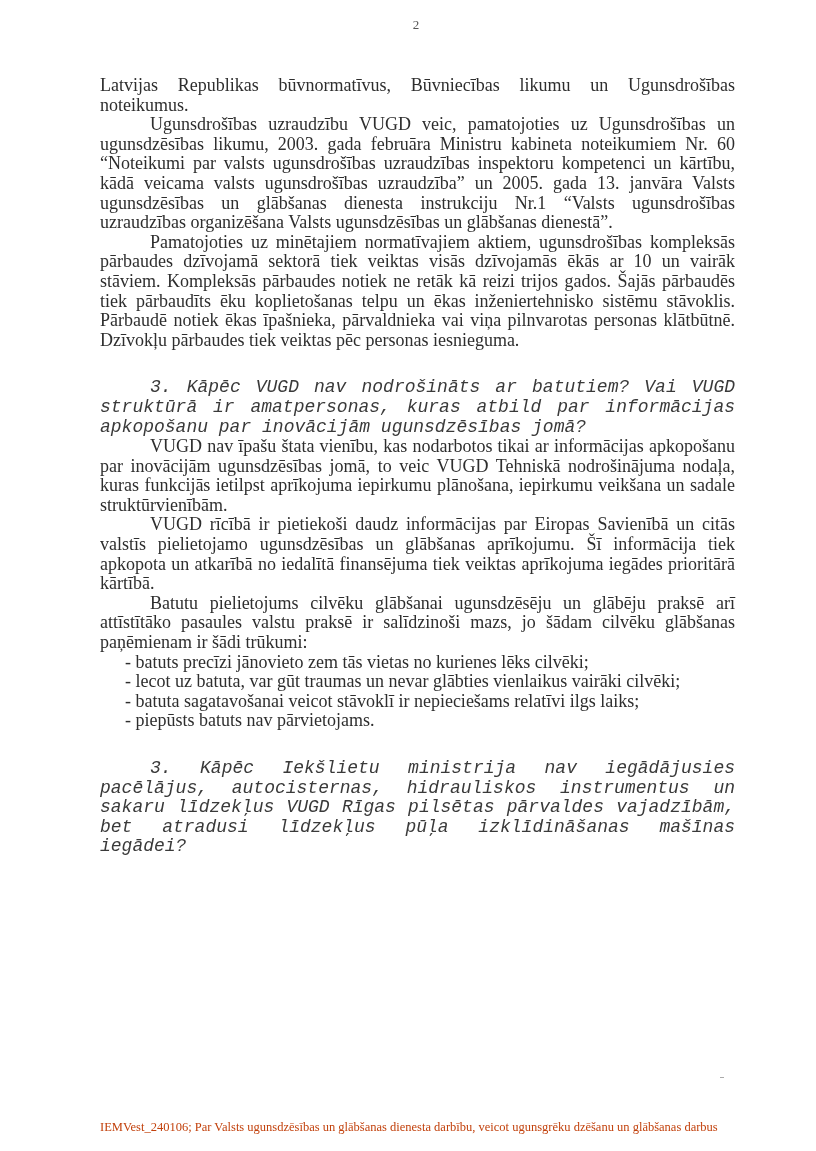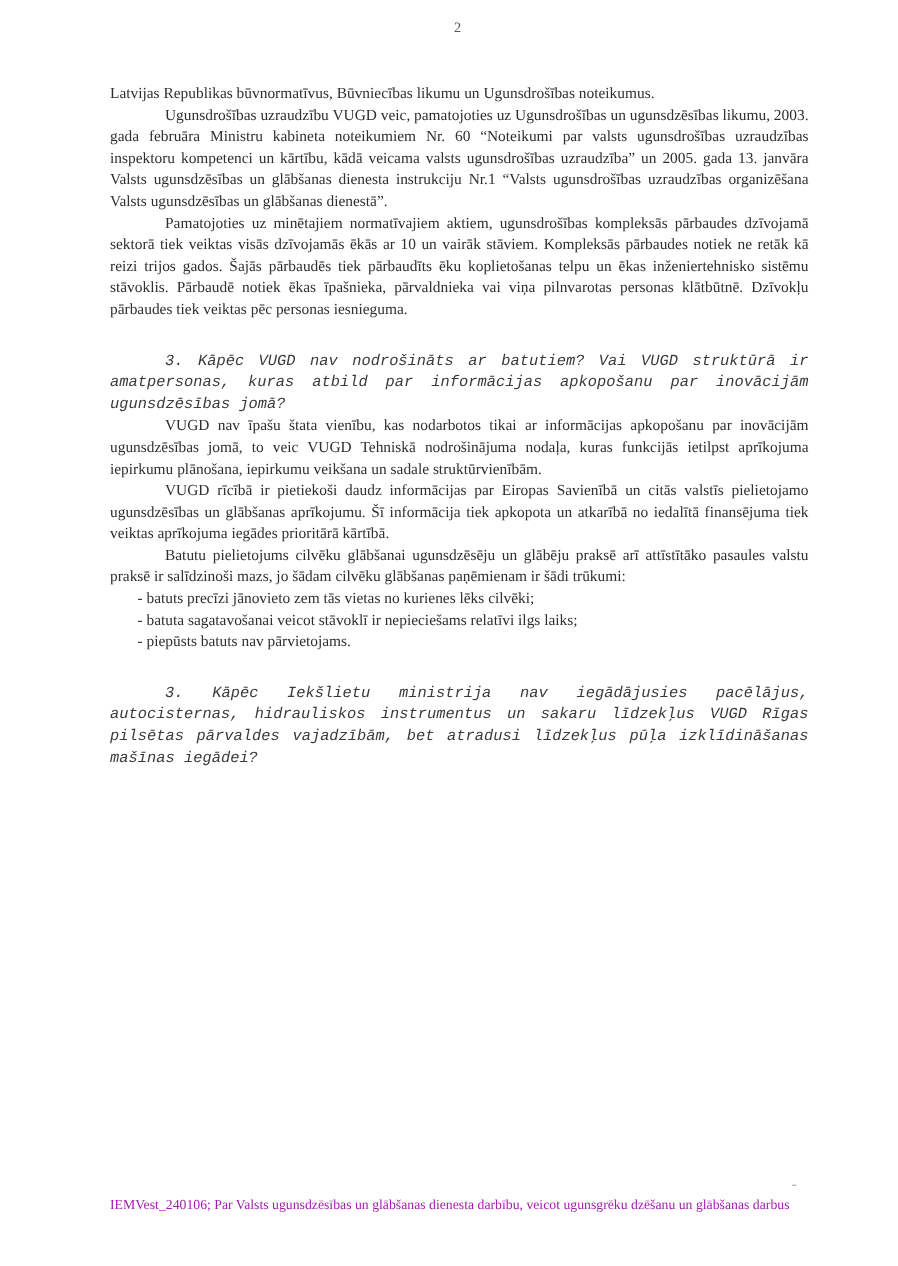--- a/index.html
+++ b/index.html
@@ -19,21 +19,21 @@
       width: 832px;
       text-align: center;
       font-size: 13px;
       color: #555;
     }
     .body-text {
       position: absolute;
       left: 100px;
       top: 76px;
       width: 635px;
-      font-size: 14px;
+      font-size: 18px;
       line-height: 19.6px;
     }
     .body-text p {
       margin: 0;
       text-align: justify;
       text-align-last: left;
     }
     .indent { text-indent: 50px; }
     .question {
       font-style: italic;
@@ -43,25 +43,25 @@
     .gap-before-lg { margin-top: 28px !important; font-family: Liberation Mono, monospace; }
     .list { margin: 0; padding: 0; list-style: none; }
     .list li {
       padding-left: 25px;
       text-align: justify;
       text-align-last: left;
     }
     .footer {
       position: absolute;
       left: 100px;
-      top: 1088px;
+      top: 1120px;
       width: 635px;
       font-size: 12.5px;
       line-height: 15px;
-      color: #a21caf;
+      color: #c2410c;
       text-align: justify;
       text-align-last: left;
     }
     .footer-mark {
       position: absolute;
       left: 720px;
       top: 1077px;
       width: 4px;
       height: 1px;
       background: #aaa;
@@ -77,20 +77,21 @@
   <p class="indent">Ugunsdrošības uzraudzību VUGD veic, pamatojoties uz Ugunsdrošības un ugunsdzēsības likumu, 2003. gada februāra Ministru kabineta noteikumiem Nr. 60 “Noteikumi par valsts ugunsdrošības uzraudzības inspektoru kompetenci un kārtību, kādā veicama valsts ugunsdrošības uzraudzība” un 2005. gada 13. janvāra Valsts ugunsdzēsības un glābšanas dienesta instrukciju Nr.1 “Valsts ugunsdrošības uzraudzības organizēšana Valsts ugunsdzēsības un glābšanas dienestā”.</p>
   <p class="indent">Pamatojoties uz minētajiem normatīvajiem aktiem, ugunsdrošības kompleksās pārbaudes dzīvojamā sektorā tiek veiktas visās dzīvojamās ēkās ar 10 un vairāk stāviem. Kompleksās pārbaudes notiek ne retāk kā reizi trijos gados. Šajās pārbaudēs tiek pārbaudīts ēku koplietošanas telpu un ēkas inženiertehnisko sistēmu stāvoklis. Pārbaudē notiek ēkas īpašnieka, pārvaldnieka vai viņa pilnvarotas personas klātbūtnē. Dzīvokļu pārbaudes tiek veiktas pēc personas iesnieguma.</p>
 
   <p class="question gap-before-lg">3. Kāpēc VUGD nav nodrošināts ar batutiem? Vai VUGD struktūrā ir amatpersonas, kuras atbild par informācijas apkopošanu par inovācijām ugunsdzēsības jomā?</p>
   <p class="indent">VUGD nav īpašu štata vienību, kas nodarbotos tikai ar informācijas apkopošanu par inovācijām ugunsdzēsības jomā, to veic VUGD Tehniskā nodrošinājuma nodaļa, kuras funkcijās ietilpst aprīkojuma iepirkumu plānošana, iepirkumu veikšana un sadale struktūrvienībām.</p>
   <p class="indent">VUGD rīcībā ir pietiekoši daudz informācijas par Eiropas Savienībā un citās valstīs pielietojamo ugunsdzēsības un glābšanas aprīkojumu. Šī informācija tiek apkopota un atkarībā no iedalītā finansējuma tiek veiktas aprīkojuma iegādes prioritārā kārtībā.</p>
   <p class="indent">Batutu pielietojums cilvēku glābšanai ugunsdzēsēju un glābēju praksē arī attīstītāko pasaules valstu praksē ir salīdzinoši mazs, jo šādam cilvēku glābšanas paņēmienam ir šādi trūkumi:</p>
 
   <ul class="list">
     <li>- batuts precīzi jānovieto zem tās vietas no kurienes lēks cilvēki;</li>
+    <li>- lecot uz batuta, var gūt traumas un nevar glābties vienlaikus vairāki cilvēki;</li>
     <li>- batuta sagatavošanai veicot stāvoklī ir nepieciešams relatīvi ilgs laiks;</li>
     <li>- piepūsts batuts nav pārvietojams.</li>
   </ul>
 
   <p class="question gap-before-lg">3. Kāpēc Iekšlietu ministrija nav iegādājusies pacēlājus, autocisternas, hidrauliskos instrumentus un sakaru līdzekļus VUGD Rīgas pilsētas pārvaldes vajadzībām, bet atradusi līdzekļus pūļa izklīdināšanas mašīnas iegādei?</p>
 </div>
 
 <div class="footer">IEMVest_240106; Par Valsts ugunsdzēsības un glābšanas dienesta darbību, veicot ugunsgrēku dzēšanu un glābšanas darbus</div>
 <div class="footer-mark"></div>
 

